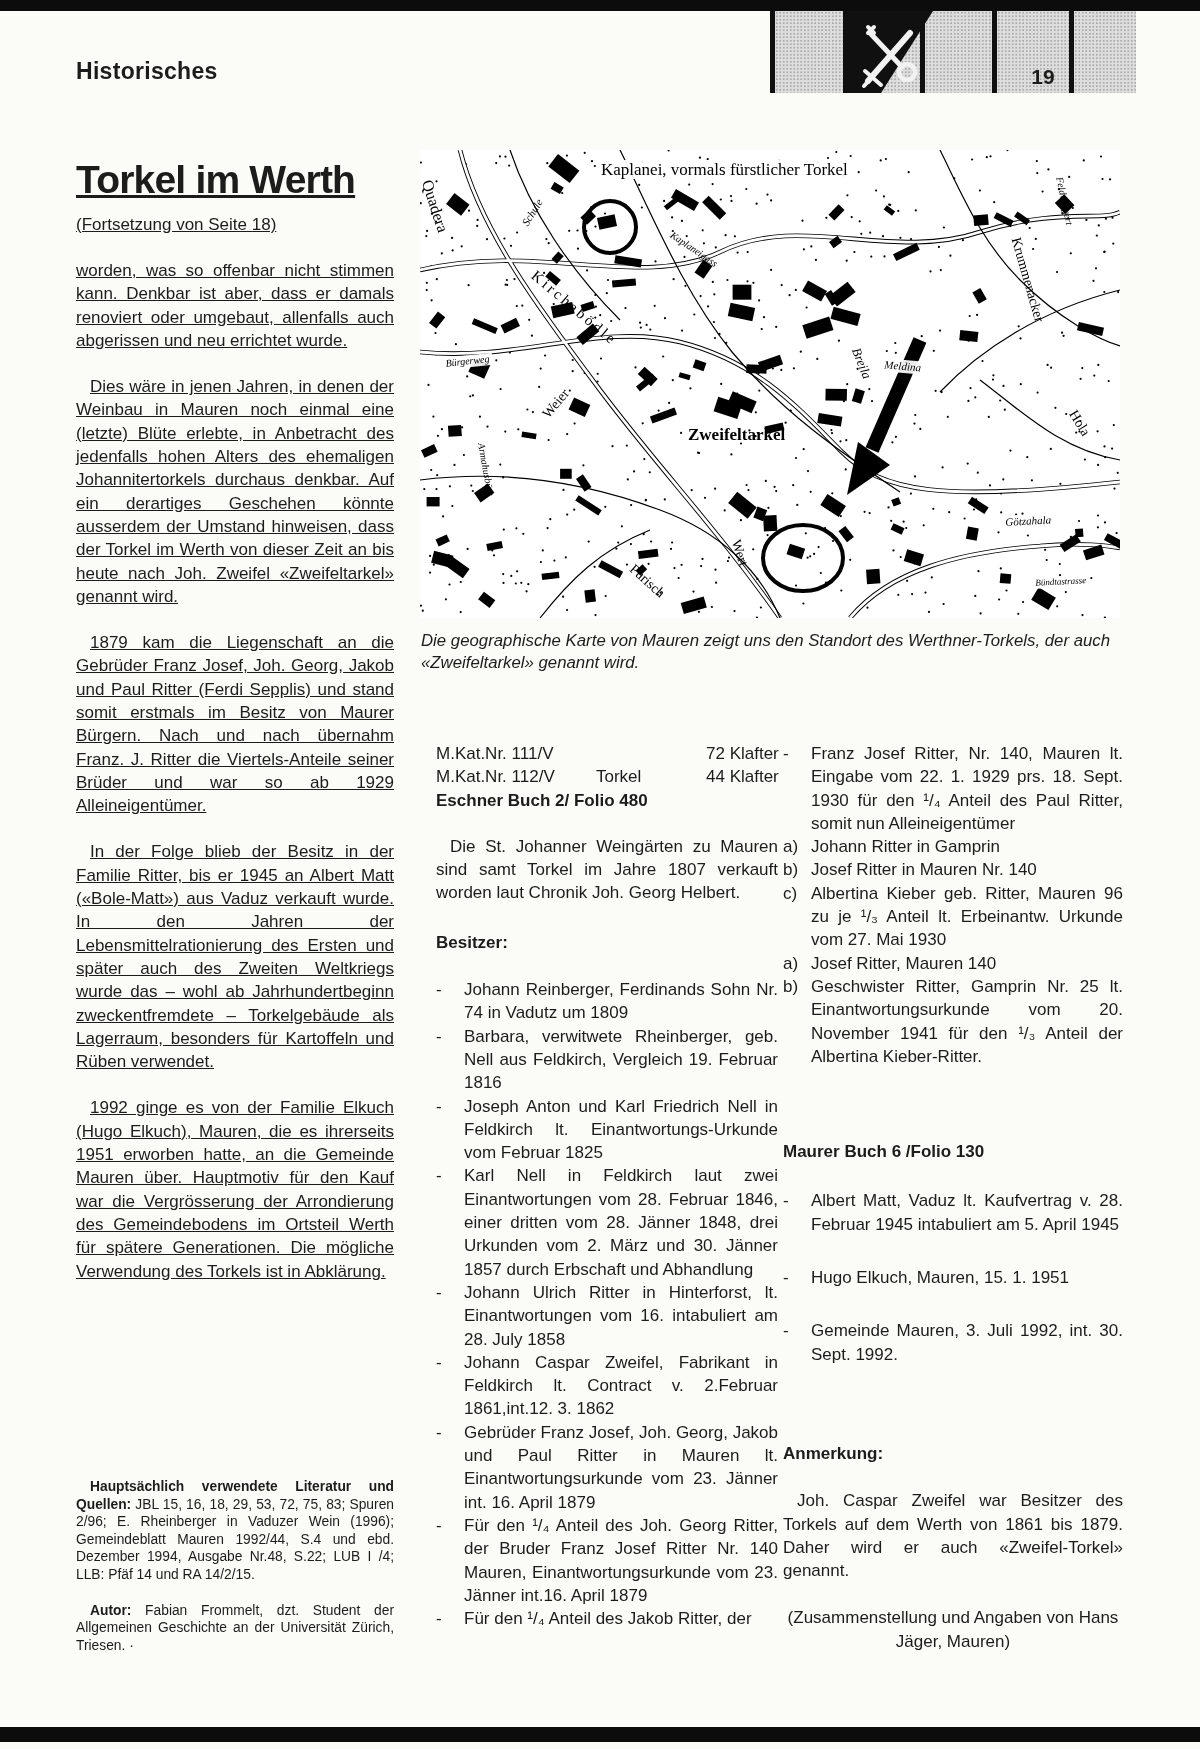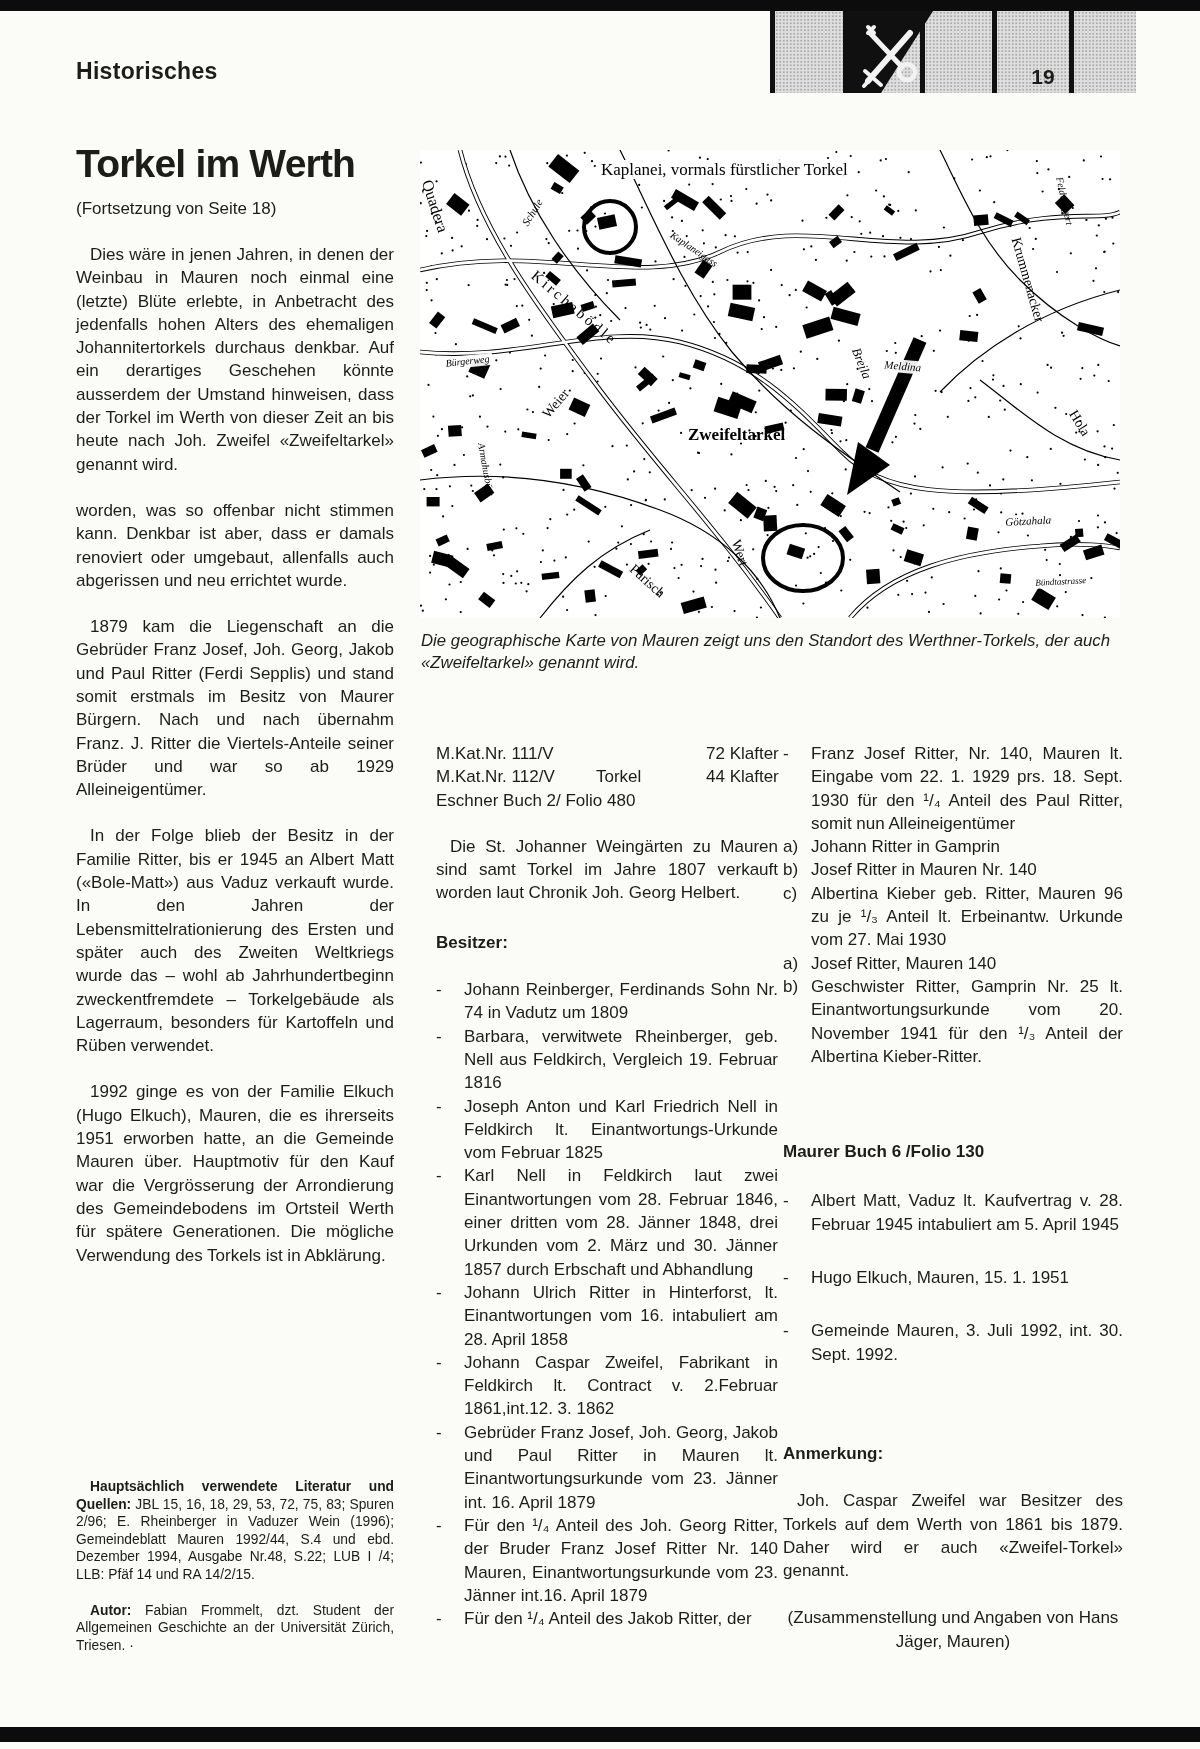--- a/index.html
+++ b/index.html
@@ -18,21 +18,21 @@
          background-size:3.5px 3.5px;}
   .hcell.c1{width:86px;}
   .hcell.c2{width:90px;position:relative;}
   .hcell.c3{width:85px;}
   .hcell.c4{width:90px;position:relative;}
   .hcell.c5{width:79px;border-right:0;}
   .page-number{position:absolute;right:14px;bottom:4px;font-size:21px;font-weight:bold;}
   .tri{position:absolute;inset:0;}
 
   
-  .article{position:absolute;left:76px;top:144px;width:318px;}
+  .article{position:absolute;left:76px;top:160px;width:318px;text-decoration:underline;}
   .title{font-size:39px;font-weight:bold;letter-spacing:-0.8px;margin:0 0 14px 0;line-height:1.05;}
   .subtitle{font-size:17px;margin:0 0 24px 0;}
   .body-p{font-size:17px;line-height:23.3px;text-align:justify;margin:0 0 23px 0;text-indent:14px;}
   .body-p.noindent{text-indent:0;}
 
   
   .footnotes{position:absolute;left:76px;top:1478px;width:318px;font-size:13.8px;line-height:17.6px;text-align:justify;}
   .fn-p{margin:0 0 18px 0;text-indent:14px;}
   .fn-b{font-weight:bold;}
 
@@ -44,21 +44,21 @@
   .map-label.halo{background:rgba(255,255,255,.92);padding:1px 3px;}
   .map-caption{position:absolute;left:421px;top:630px;width:700px;font-size:16.8px;line-height:22px;font-style:italic;}
 
   .owners-heading{position:absolute;left:418px;top:672px;font-size:41px;font-weight:bold;letter-spacing:-0.8px;}
 
   
   .colA{position:absolute;left:436px;top:742px;width:342px;font-size:17px;line-height:23.3px;}
   .colB{position:absolute;left:783px;top:742px;width:340px;font-size:17px;line-height:23.3px;}
   .registry{display:grid;grid-template-columns:160px 110px 1fr;}
   .registry .rc{white-space:nowrap;}
-  .registry .full{grid-column:1/4;}
+  .registry .full{grid-column:1/4;font-weight:bold;}
   .intro-p{margin:23px 0 0 0;text-align:justify;text-indent:14px;}
   .list-head{font-weight:bold;margin:26px 0 24px 0;}
   .li{display:flex;margin:0;}
   .li .m{width:28px;flex:none;}
   .li .t{flex:1;text-align:justify;}
   .gap-list .li{margin-bottom:30px;}
   .sub-heading{font-weight:bold;margin:72px 0 26px 0;}
   .anm-heading{font-weight:bold;margin:76px 0 0 0;}
   .anm-p{margin:24px 0 0 0;text-align:justify;text-indent:14px;}
   .credit{margin:24px 0 0 0;text-align:center;}
@@ -92,22 +92,22 @@
     <div class="hcell c4">
       <span class="page-number">19</span>
     </div>
     <div class="hcell c5"></div>
   </div>
 
   <div class="article">
     <h1 class="title">Torkel im Werth</h1>
     <div class="subtitle">(Fortsetzung von Seite 18)</div>
     <div>
+        <p class="body-p noindent">worden, was so offenbar nicht stimmen kann. Denkbar ist aber, dass er damals renoviert oder umgebaut, allenfalls auch abgerissen und neu errichtet wurde.</p>
         <p class="body-p">Dies wäre in jenen Jahren, in denen der Weinbau in Mauren noch einmal eine (letzte) Blüte erlebte, in Anbetracht des jedenfalls hohen Alters des ehemaligen Johannitertorkels durchaus denkbar. Auf ein derartiges Geschehen könnte ausserdem der Umstand hinweisen, dass der Torkel im Werth von dieser Zeit an bis heute nach Joh. Zweifel «Zweifeltarkel» genannt wird.</p>
-        <p class="body-p noindent">worden, was so offenbar nicht stimmen kann. Denkbar ist aber, dass er damals renoviert oder umgebaut, allenfalls auch abgerissen und neu errichtet wurde.</p>
         <p class="body-p">1879 kam die Liegenschaft an die Gebrüder Franz Josef, Joh. Georg, Jakob und Paul Ritter (Ferdi Sepplis) und stand somit erstmals im Besitz von Maurer Bürgern. Nach und nach übernahm Franz. J. Ritter die Viertels-Anteile seiner Brüder und war so ab 1929 Alleineigentümer.</p>
         <p class="body-p">In der Folge blieb der Besitz in der Familie Ritter, bis er 1945 an Albert Matt («Bole-Matt») aus Vaduz verkauft wurde. In den Jahren der Lebensmittelrationierung des Ersten und später auch des Zweiten Weltkriegs wurde das – wohl ab Jahrhundertbeginn zweckentfremdete – Torkelgebäude als Lagerraum, besonders für Kartoffeln und Rüben verwendet.</p>
         <p class="body-p">1992 ginge es von der Familie Elkuch (Hugo Elkuch), Mauren, die es ihrerseits 1951 erworben hatte, an die Gemeinde Mauren über. Hauptmotiv für den Kauf war die Vergrösserung der Arrondierung des Gemeindebodens im Ortsteil Werth für spätere Generationen. Die mögliche Verwendung des Torkels ist in Abklärung.</p>
       </div>
   </div>
 
   <div class="map">
     <svg id="map-svg" width="700" height="468" viewBox="0 0 700 468">
         <circle cx="91.3" cy="425.9" r="1.1" fill="#000"></circle>
         <circle cx="472.4" cy="292.3" r="1.1" fill="#000"></circle>
@@ -826,21 +826,21 @@
         <div class="li">
           <span class="m">-</span>
           <span class="t">Joseph Anton und Karl Friedrich Nell in Feldkirch lt. Einantwortungs-Urkunde vom Februar 1825</span>
         </div>
         <div class="li">
           <span class="m">-</span>
           <span class="t">Karl Nell in Feldkirch laut zwei Einantwortungen vom 28. Februar 1846, einer dritten vom 28. Jänner 1848, drei Urkunden vom 2. März und 30. Jänner 1857 durch Erbschaft und Abhandlung</span>
         </div>
         <div class="li">
           <span class="m">-</span>
-          <span class="t">Johann Ulrich Ritter in Hinterforst, lt. Einantwortungen vom 16. intabuliert am 28. April 1858</span>
+          <span class="t">Johann Ulrich Ritter in Hinterforst, lt. Einantwortungen vom 16. intabuliert am 28. July 1858</span>
         </div>
         <div class="li">
           <span class="m">-</span>
           <span class="t">Johann Caspar Zweifel, Fabrikant in Feldkirch lt. Contract v. 2.Februar 1861,int.12. 3. 1862</span>
         </div>
         <div class="li">
           <span class="m">-</span>
           <span class="t">Gebrüder Franz Josef, Joh. Georg, Jakob und Paul Ritter in Mauren lt. Einantwortungsurkunde vom 23. Jänner int. 16. April 1879</span>
         </div>
         <div class="li">

